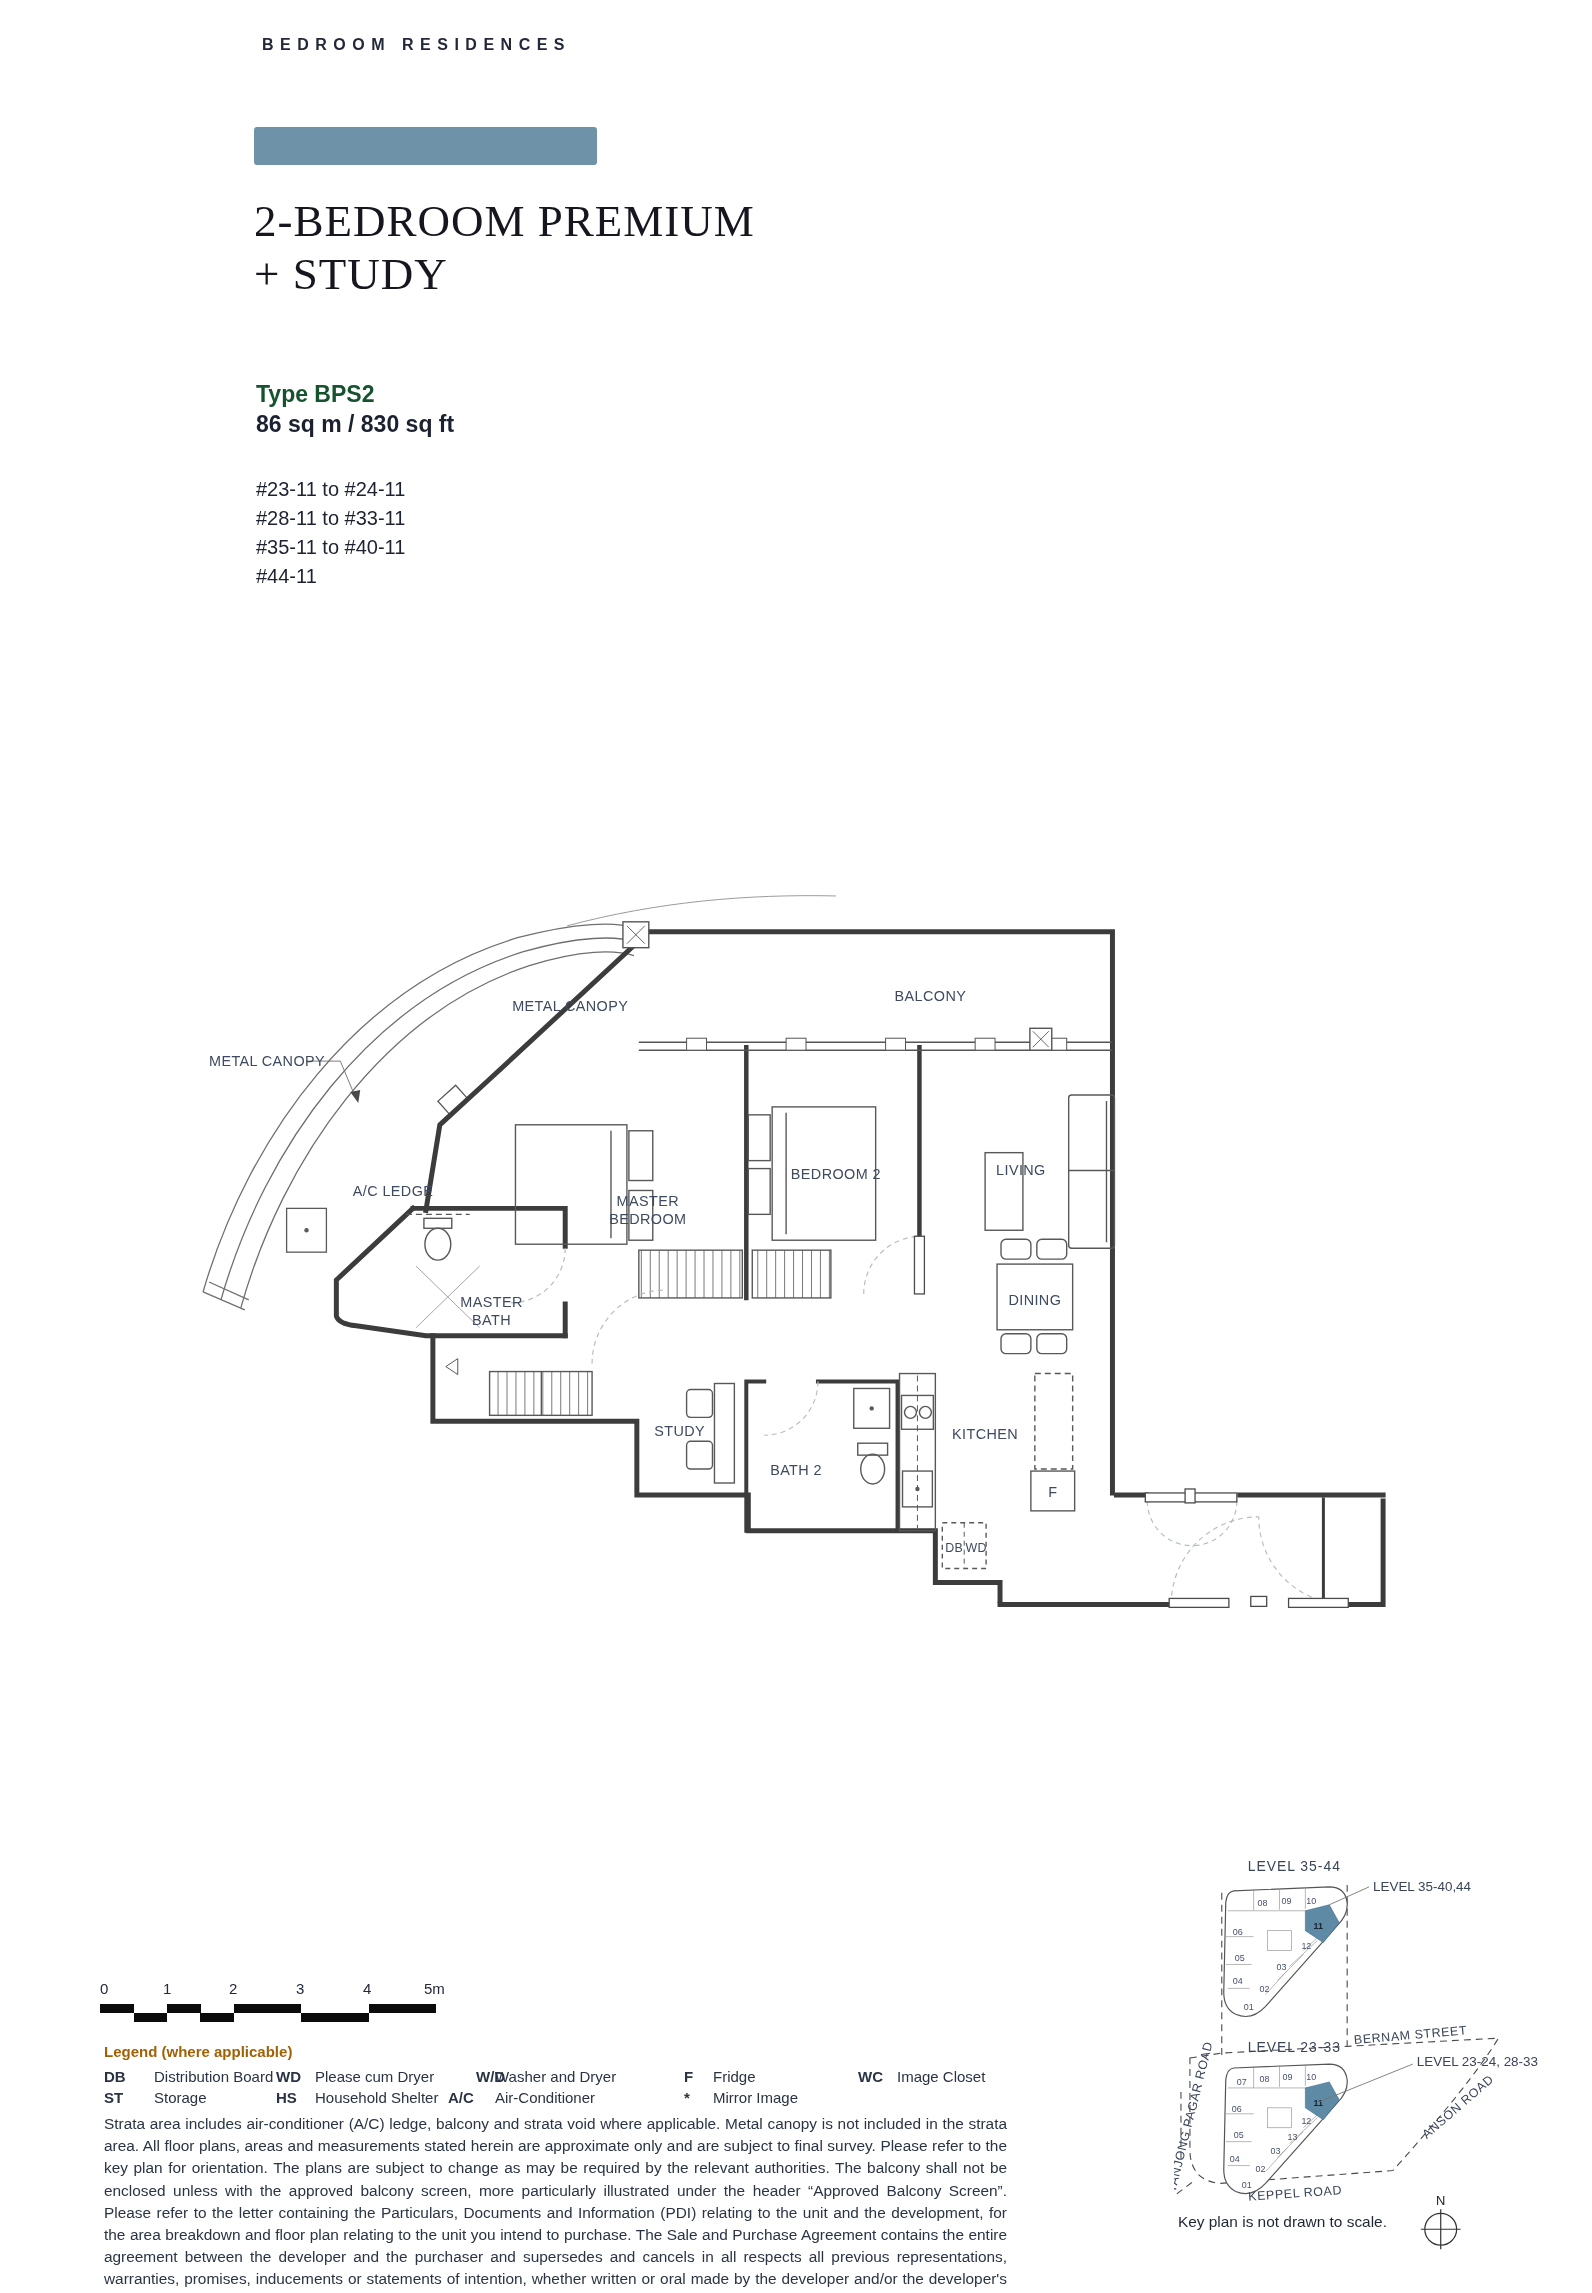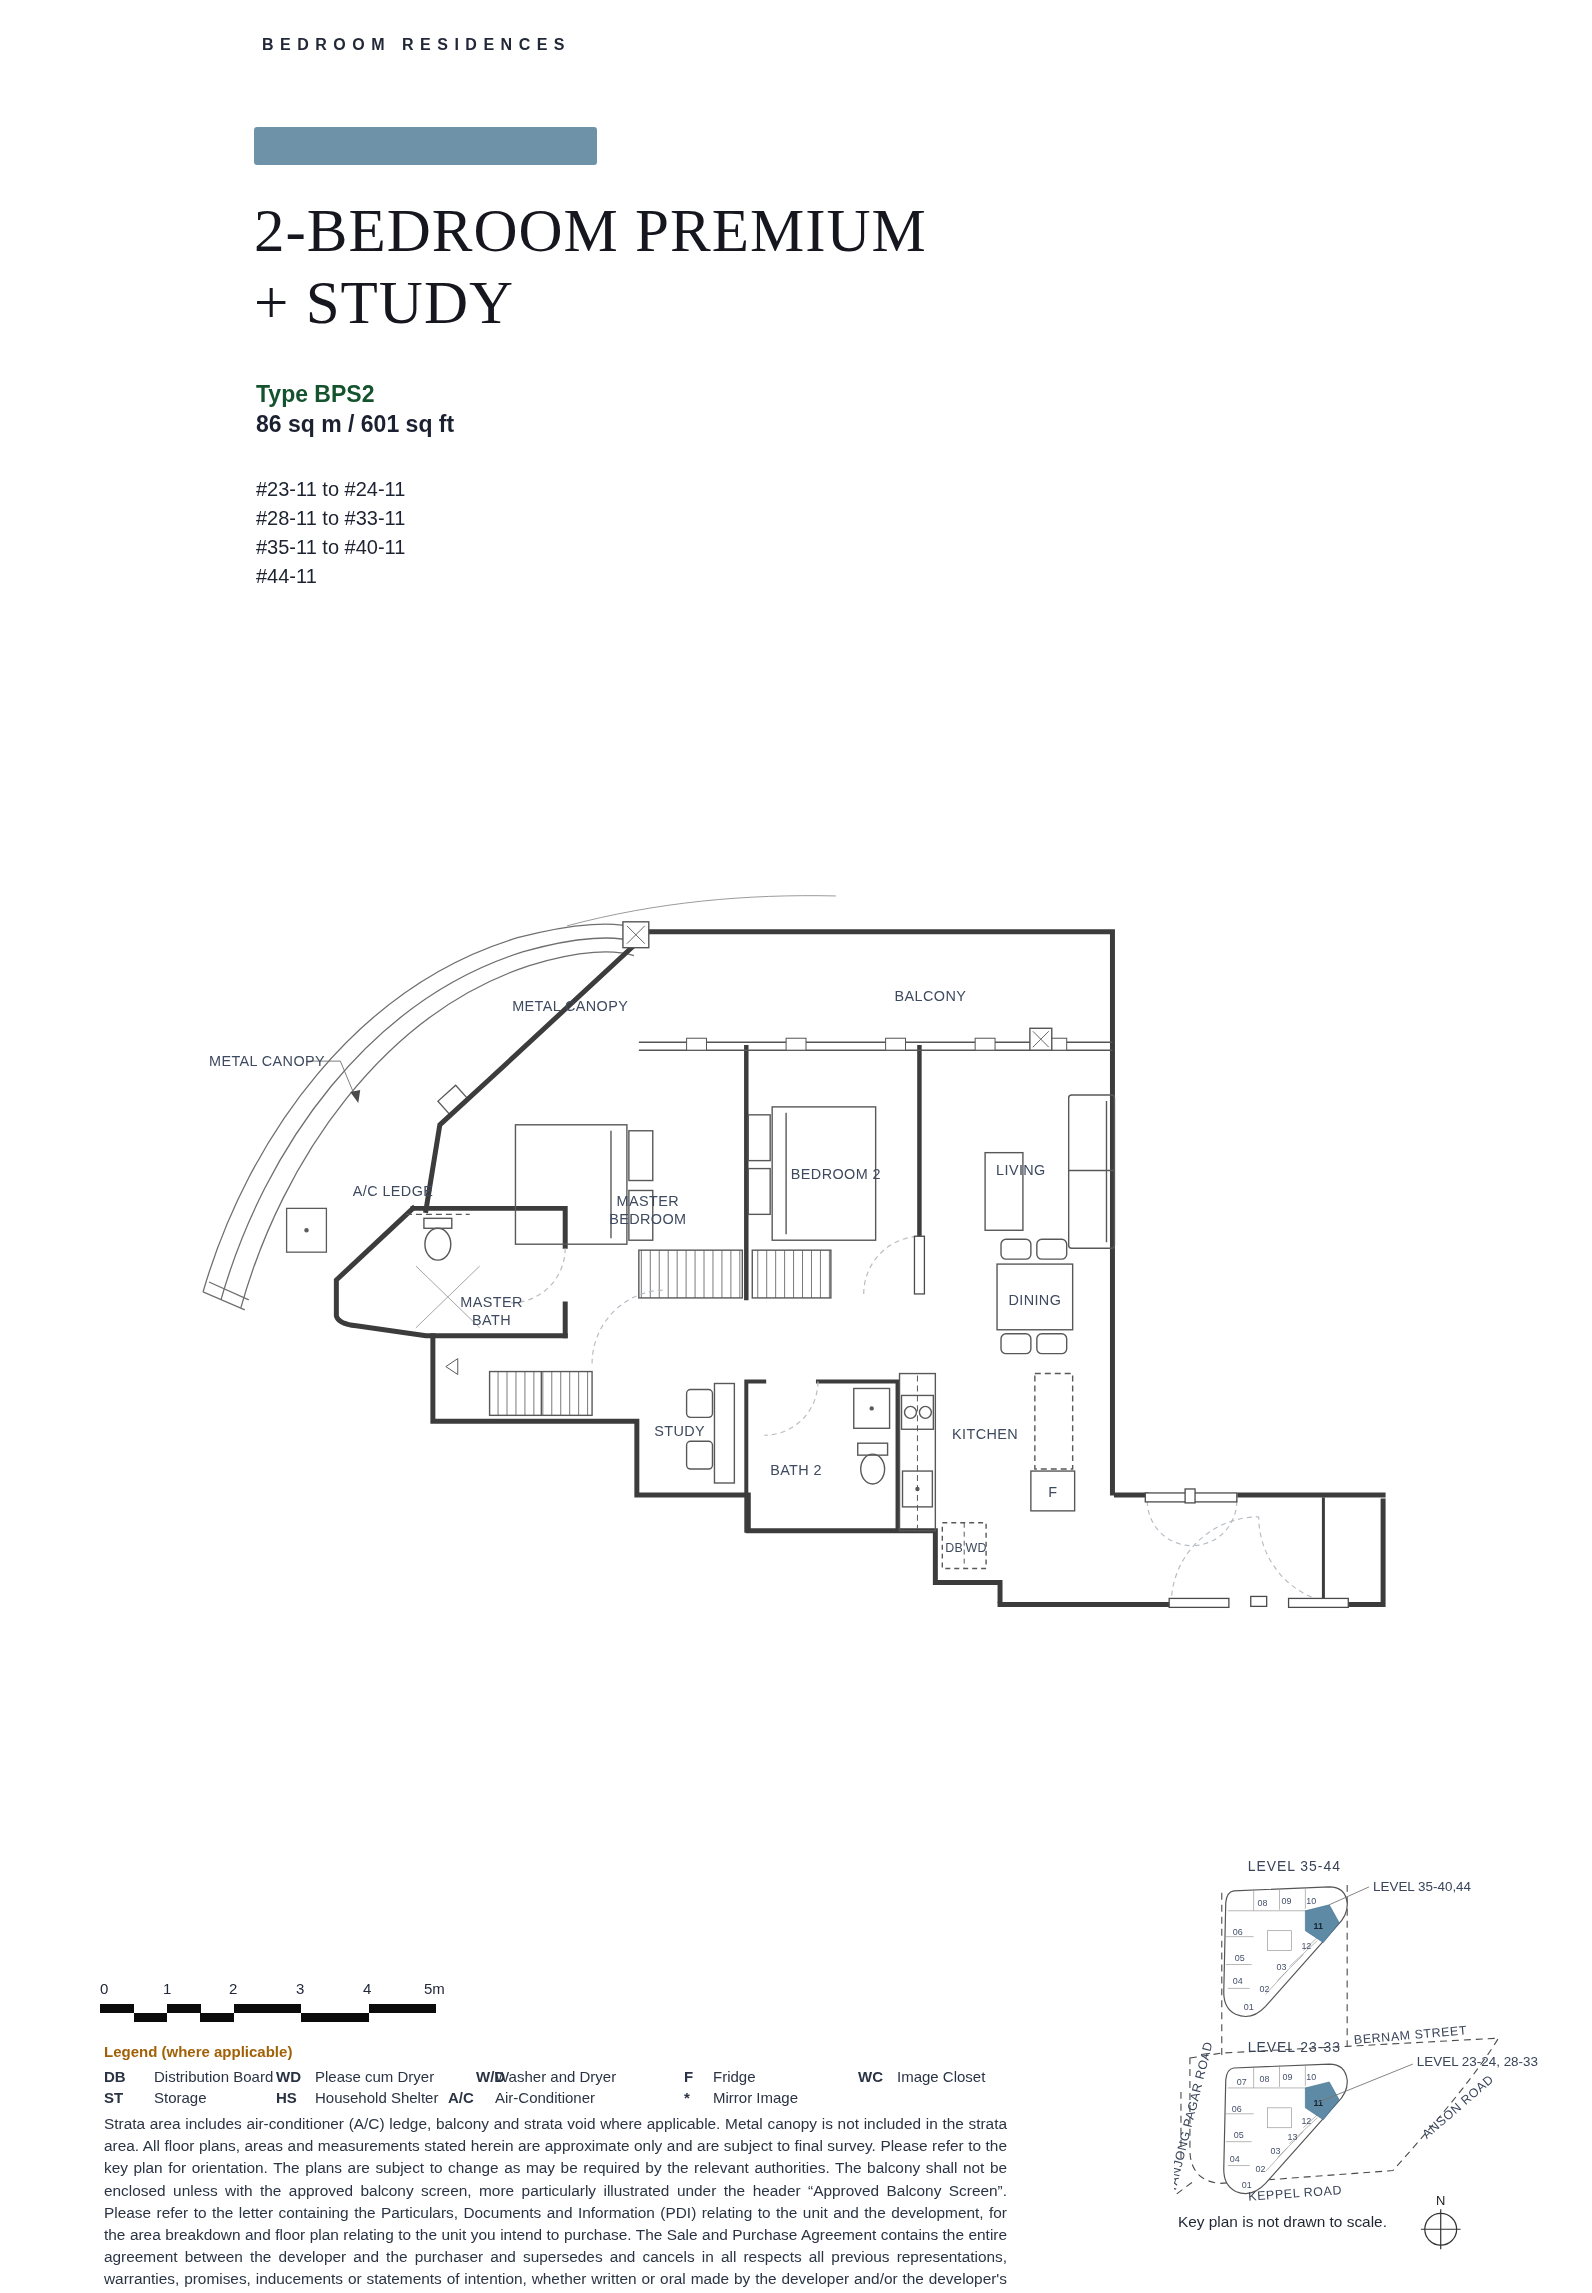--- a/index.html
+++ b/index.html
@@ -2,21 +2,21 @@
 <html><head>
 <meta charset="utf-8">
 <style>
   html,body{margin:0;padding:0;}
   body{width:1592px;height:2293px;position:relative;background:#ffffff;
        font-family:"Liberation Sans",sans-serif;color:#222836;overflow:hidden;}
   .abs{position:absolute;}
   .brand{left:262px;top:36px;font-size:16px;font-weight:bold;letter-spacing:6.5px;color:#232838;}
   .accent-bar{left:254px;top:127px;width:343px;height:38px;background:#6e93a9;border-radius:3px;}
   .title{left:254px;top:195px;width:756px;font-family:"Liberation Serif",serif;font-weight:400;
-         font-size:61px;line-height:1.18;color:#16161f;letter-spacing:1px;}
+         font-size:45px;line-height:1.18;color:#16161f;letter-spacing:1px;}
   .type-label{left:256px;top:381px;font-size:23px;font-weight:bold;color:#14532d;}
   .area-label{left:256px;top:411px;font-size:23px;font-weight:bold;color:#1b2130;}
   .units{left:256px;top:475px;font-size:20px;line-height:1.45;color:#1c2230;}
   
   .scalebar{left:100px;top:1980px;width:343px;height:50px;}
   .scalebar .num{position:absolute;top:0;font-size:15px;color:#23293a;}
   .scalebar .seg{position:absolute;height:9px;background:#0b0b0b;}
   
   .legend-head{left:104px;top:2043px;font-size:15px;font-weight:bold;color:#a16207;}
   .lg{font-size:15px;color:#2a3343;position:absolute;}
@@ -36,21 +36,21 @@
 </head>
 <body>
 
 <div class="abs brand">BEDROOM RESIDENCES</div>
 <div class="abs accent-bar"></div>
 <div class="abs title">
   <div>2-BEDROOM PREMIUM</div>
   <div>+ STUDY</div>
 </div>
 <div class="abs type-label">Type BPS2</div>
-<div class="abs area-label">86 sq m / 601 sq ft</div>
+<div class="abs area-label">86 sq m / 830 sq ft</div>
 <div class="abs units">
   <div>#23-11 to #24-11</div>
   <div>#28-11 to #33-11</div>
   <div>#35-11 to #40-11</div>
   <div>#44-11</div>
 </div>
 
 <svg class="abs" style="left:189px;top:886px;" width="1234" height="796" viewBox="0 0 1240 800">
   <defs>
     <pattern id="hatch" patternUnits="userSpaceOnUse" width="9" height="48">

